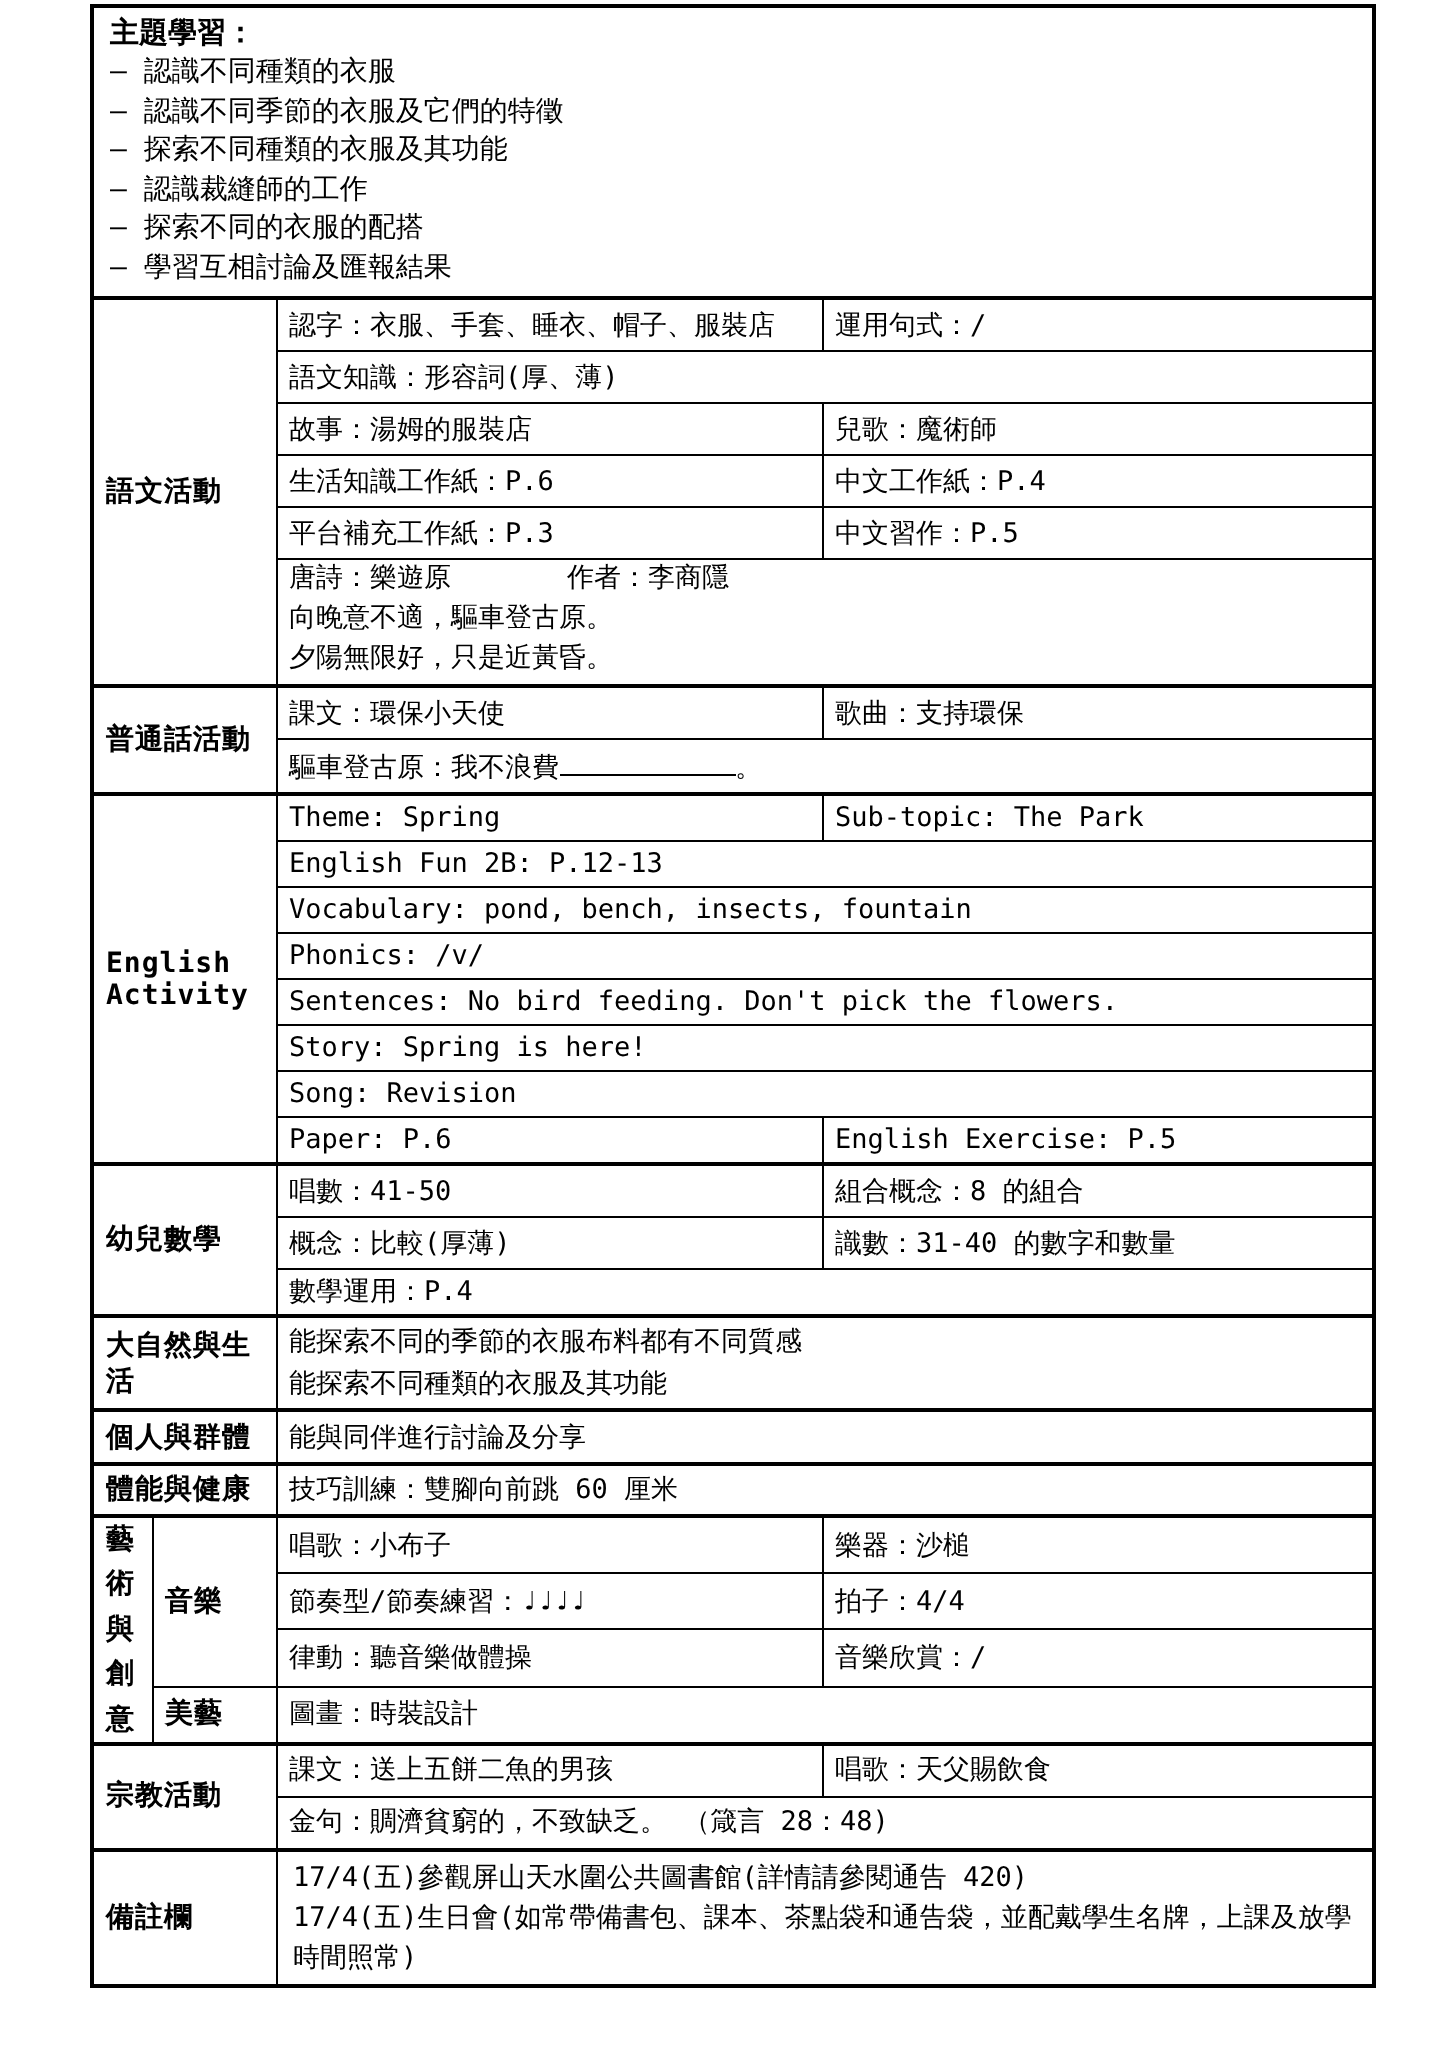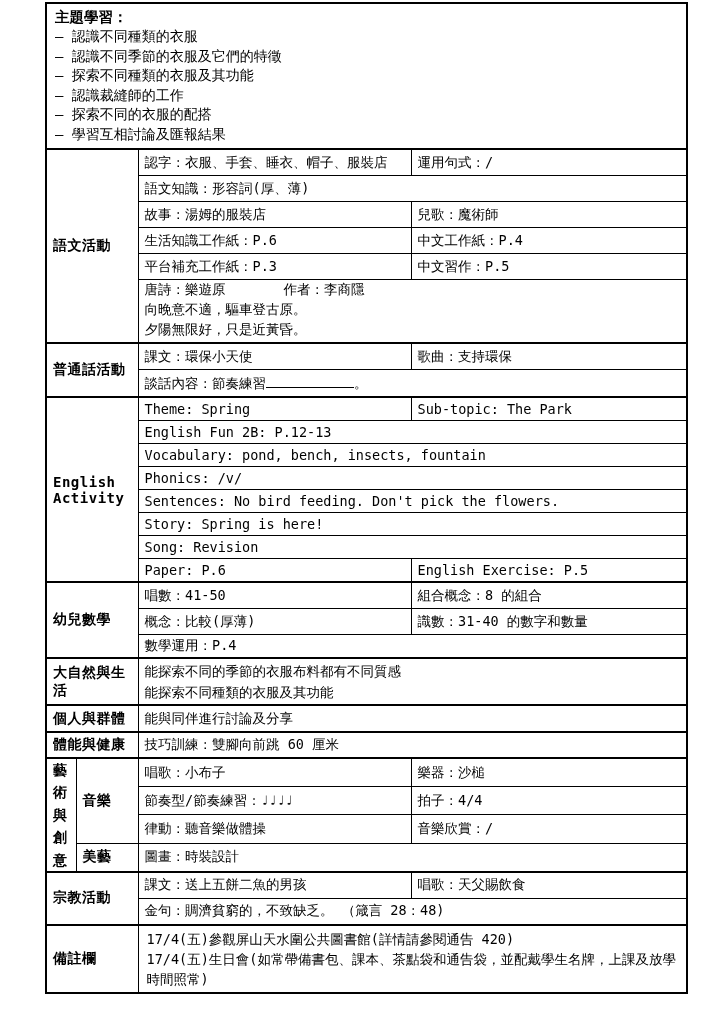--- a/index.html
+++ b/index.html
@@ -138,21 +138,21 @@
         <div>夕陽無限好，只是近黃昏。</div>
       </td>
     </tr>
 
     <tr class="sec">
       <td colspan="2" rowspan="2" class="lbl">普通話活動</td>
       <td style="height:25px">課文：環保小天使</td>
       <td>歌曲：支持環保</td>
     </tr>
     <tr>
-      <td colspan="2" style="height:26px"><span>談話內容：節奏練習</span><span class="blank-line"></span><span>。</span></td>
+      <td colspan="2" style="height:26px"><span>驅車登古原：我不浪費</span><span class="blank-line"></span><span>。</span></td>
     </tr>
 
     <tr class="sec">
       <td colspan="2" rowspan="8" class="lbl">
         <div>English</div>
         <div>Activity</div>
       </td>
       <td style="height:22px">Theme: Spring</td>
       <td>Sub-topic: The Park</td>
     </tr>

